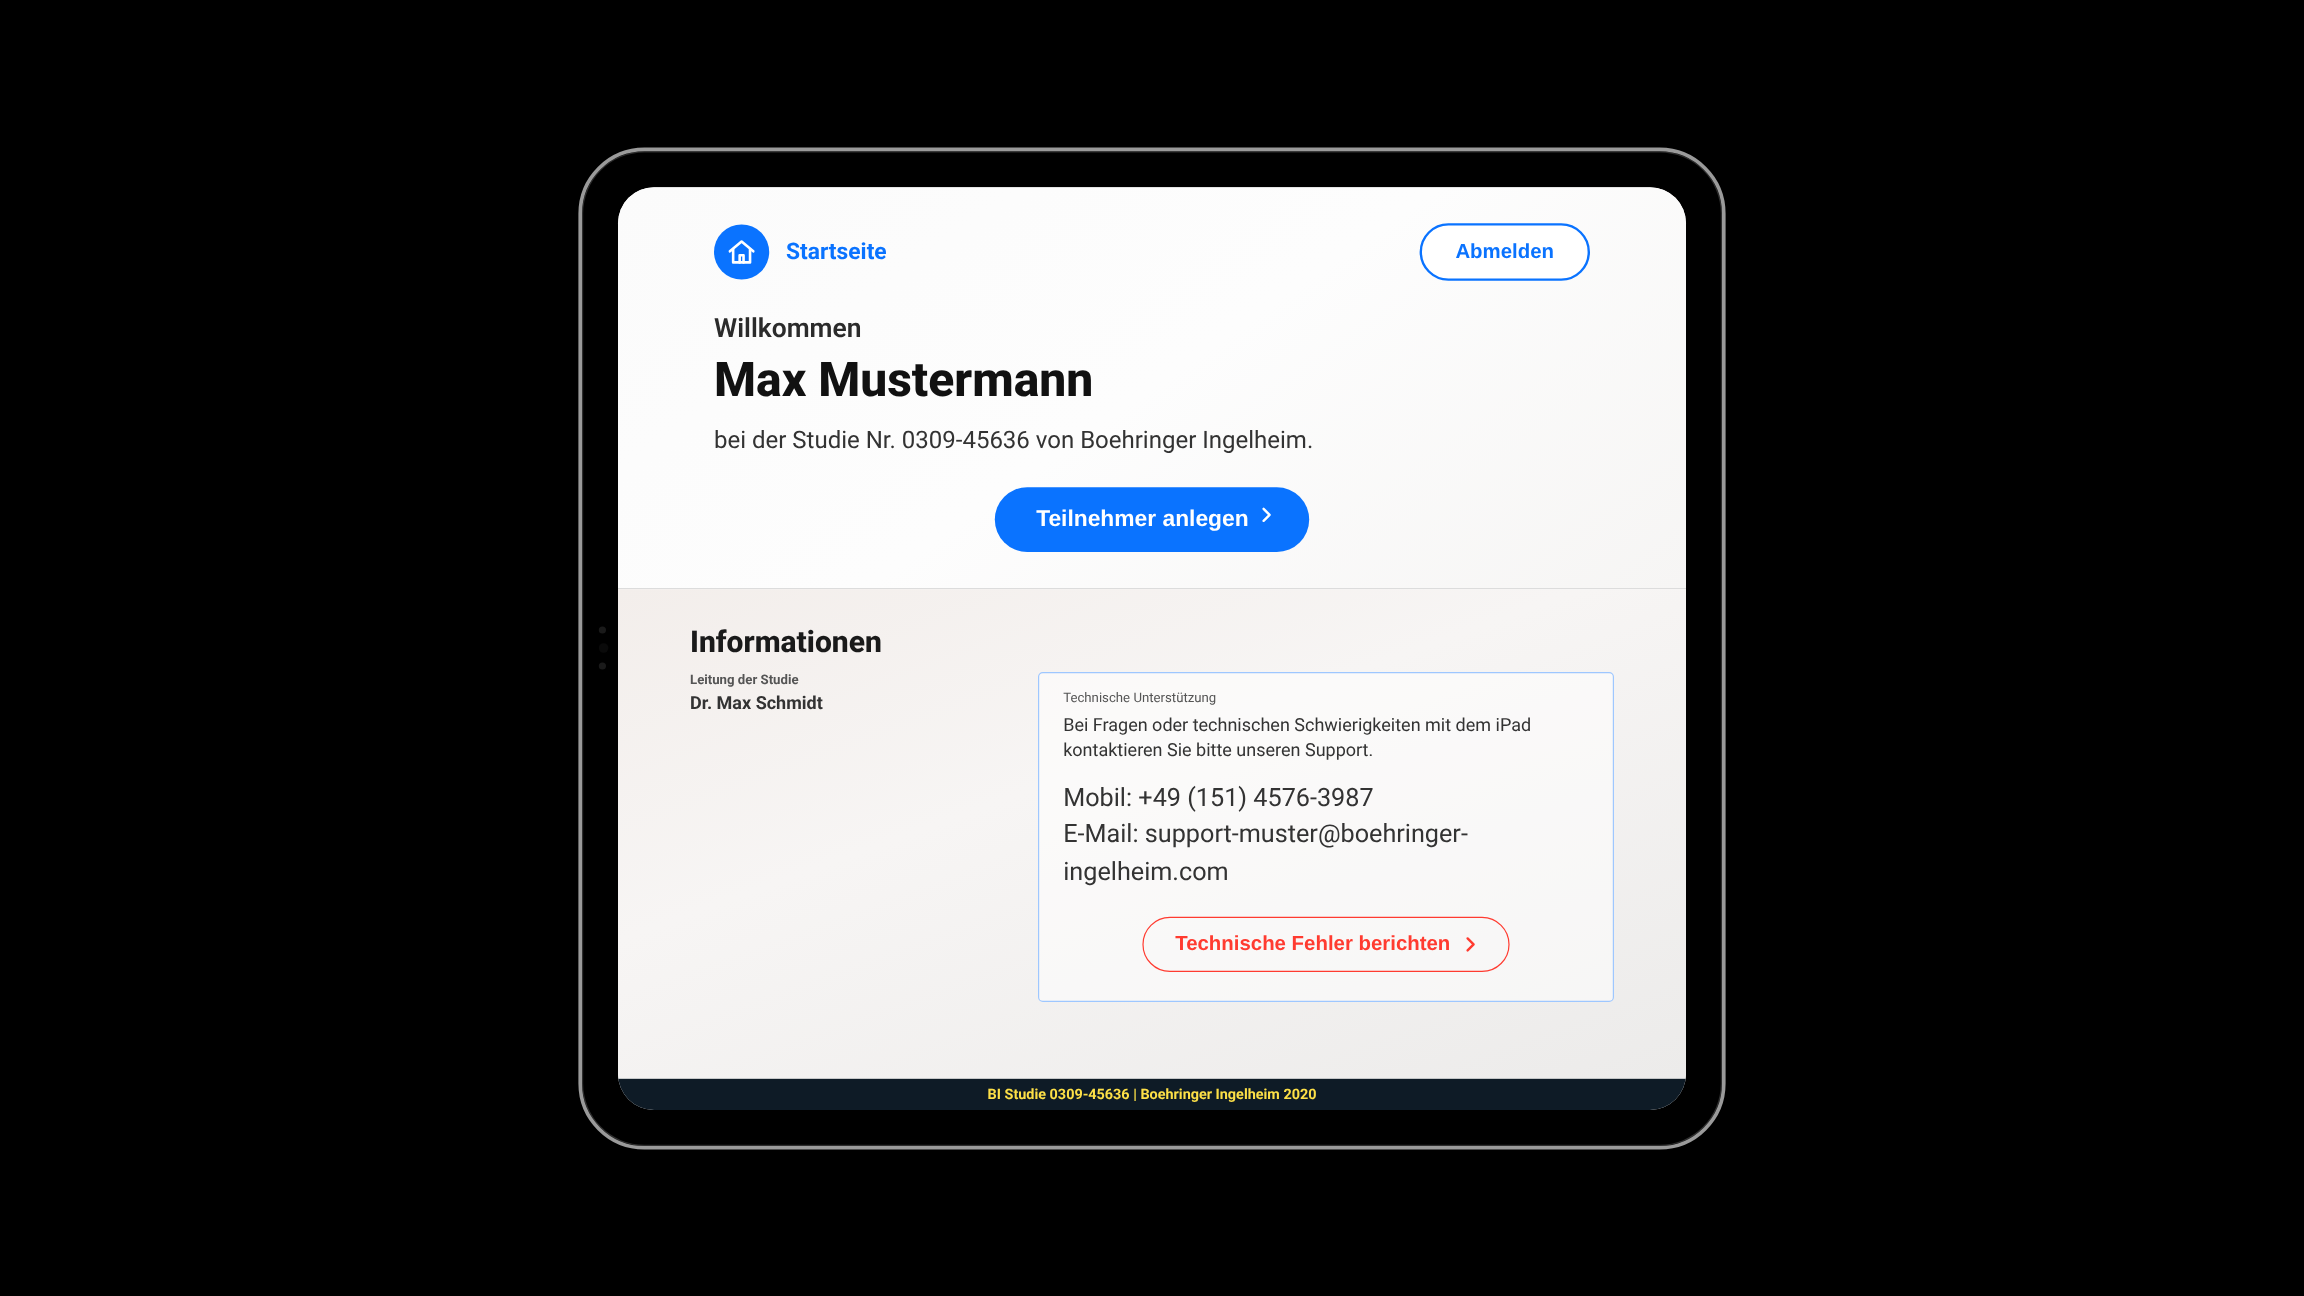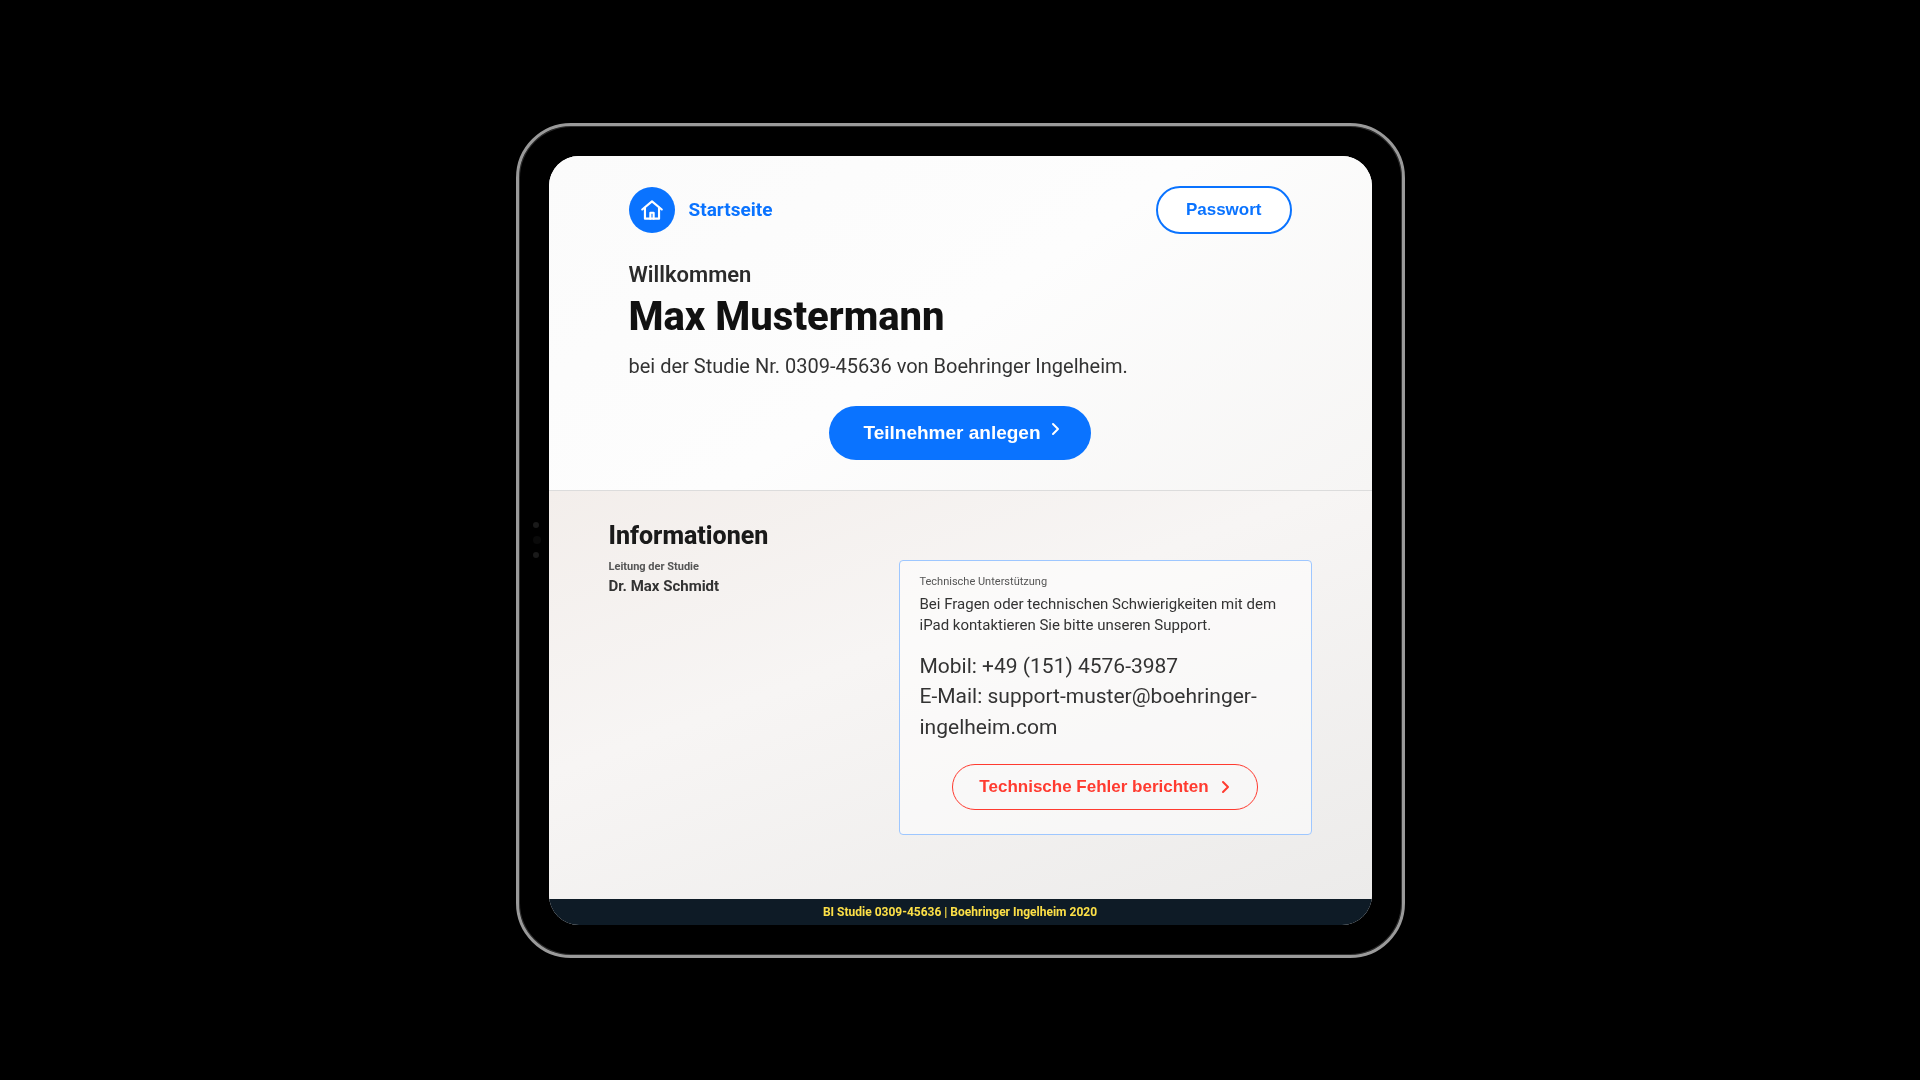--- a/index.html
+++ b/index.html
@@ -7,21 +7,21 @@
     width: 1920px;
     height: 1080px;
     background: #000;
     font-family: -apple-system, BlinkMacSystemFont, "Segoe UI", Roboto, Helvetica, Arial, sans-serif;
     display: flex;
     align-items: center;
     justify-content: center;
     overflow: hidden;
   }
   .device {
-    width: 889px;
+    width: 956px;
     height: 835px;
     background: #000;
     border-radius: 55px;
     border: 3px solid #9a9a9a;
     padding: 30px;
     position: relative;
     box-shadow: 0 0 0 1px #2e2e2e inset;
   }
   .camera-dots {
     position: absolute;
@@ -233,21 +233,21 @@
           <span class="home-icon-circle">
             <svg viewBox="0 0 24 24" fill="none">
               <path d="M3 11.5 L12 4 L21 11.5" stroke="#fff" stroke-width="2" stroke-linecap="round" stroke-linejoin="round"></path>
               <path d="M5.5 10 V20 H18.5 V10" stroke="#fff" stroke-width="2" stroke-linecap="round" stroke-linejoin="round"></path>
               <path d="M10.5 20 V14.5 H13.5 V20" stroke="#fff" stroke-width="2" stroke-linecap="round" stroke-linejoin="round"></path>
             </svg>
           </span>
           <span class="home-label">Startseite</span>
         </div>
         <div class="header-spacer"></div>
-        <button class="pill-btn">Passwort</button>
+        <button class="pill-btn">Abmelden</button>
       </div>
 
       <div class="welcome">Willkommen</div>
       <div class="user-name">Max Mustermann</div>
       <div class="study-line">bei der Studie Nr. 0309-45636 von Boehringer Ingelheim.</div>
 
       <div class="primary-row">
         <button class="primary-btn">
           <span>Teilnehmer anlegen</span>
           <span class="chev">

